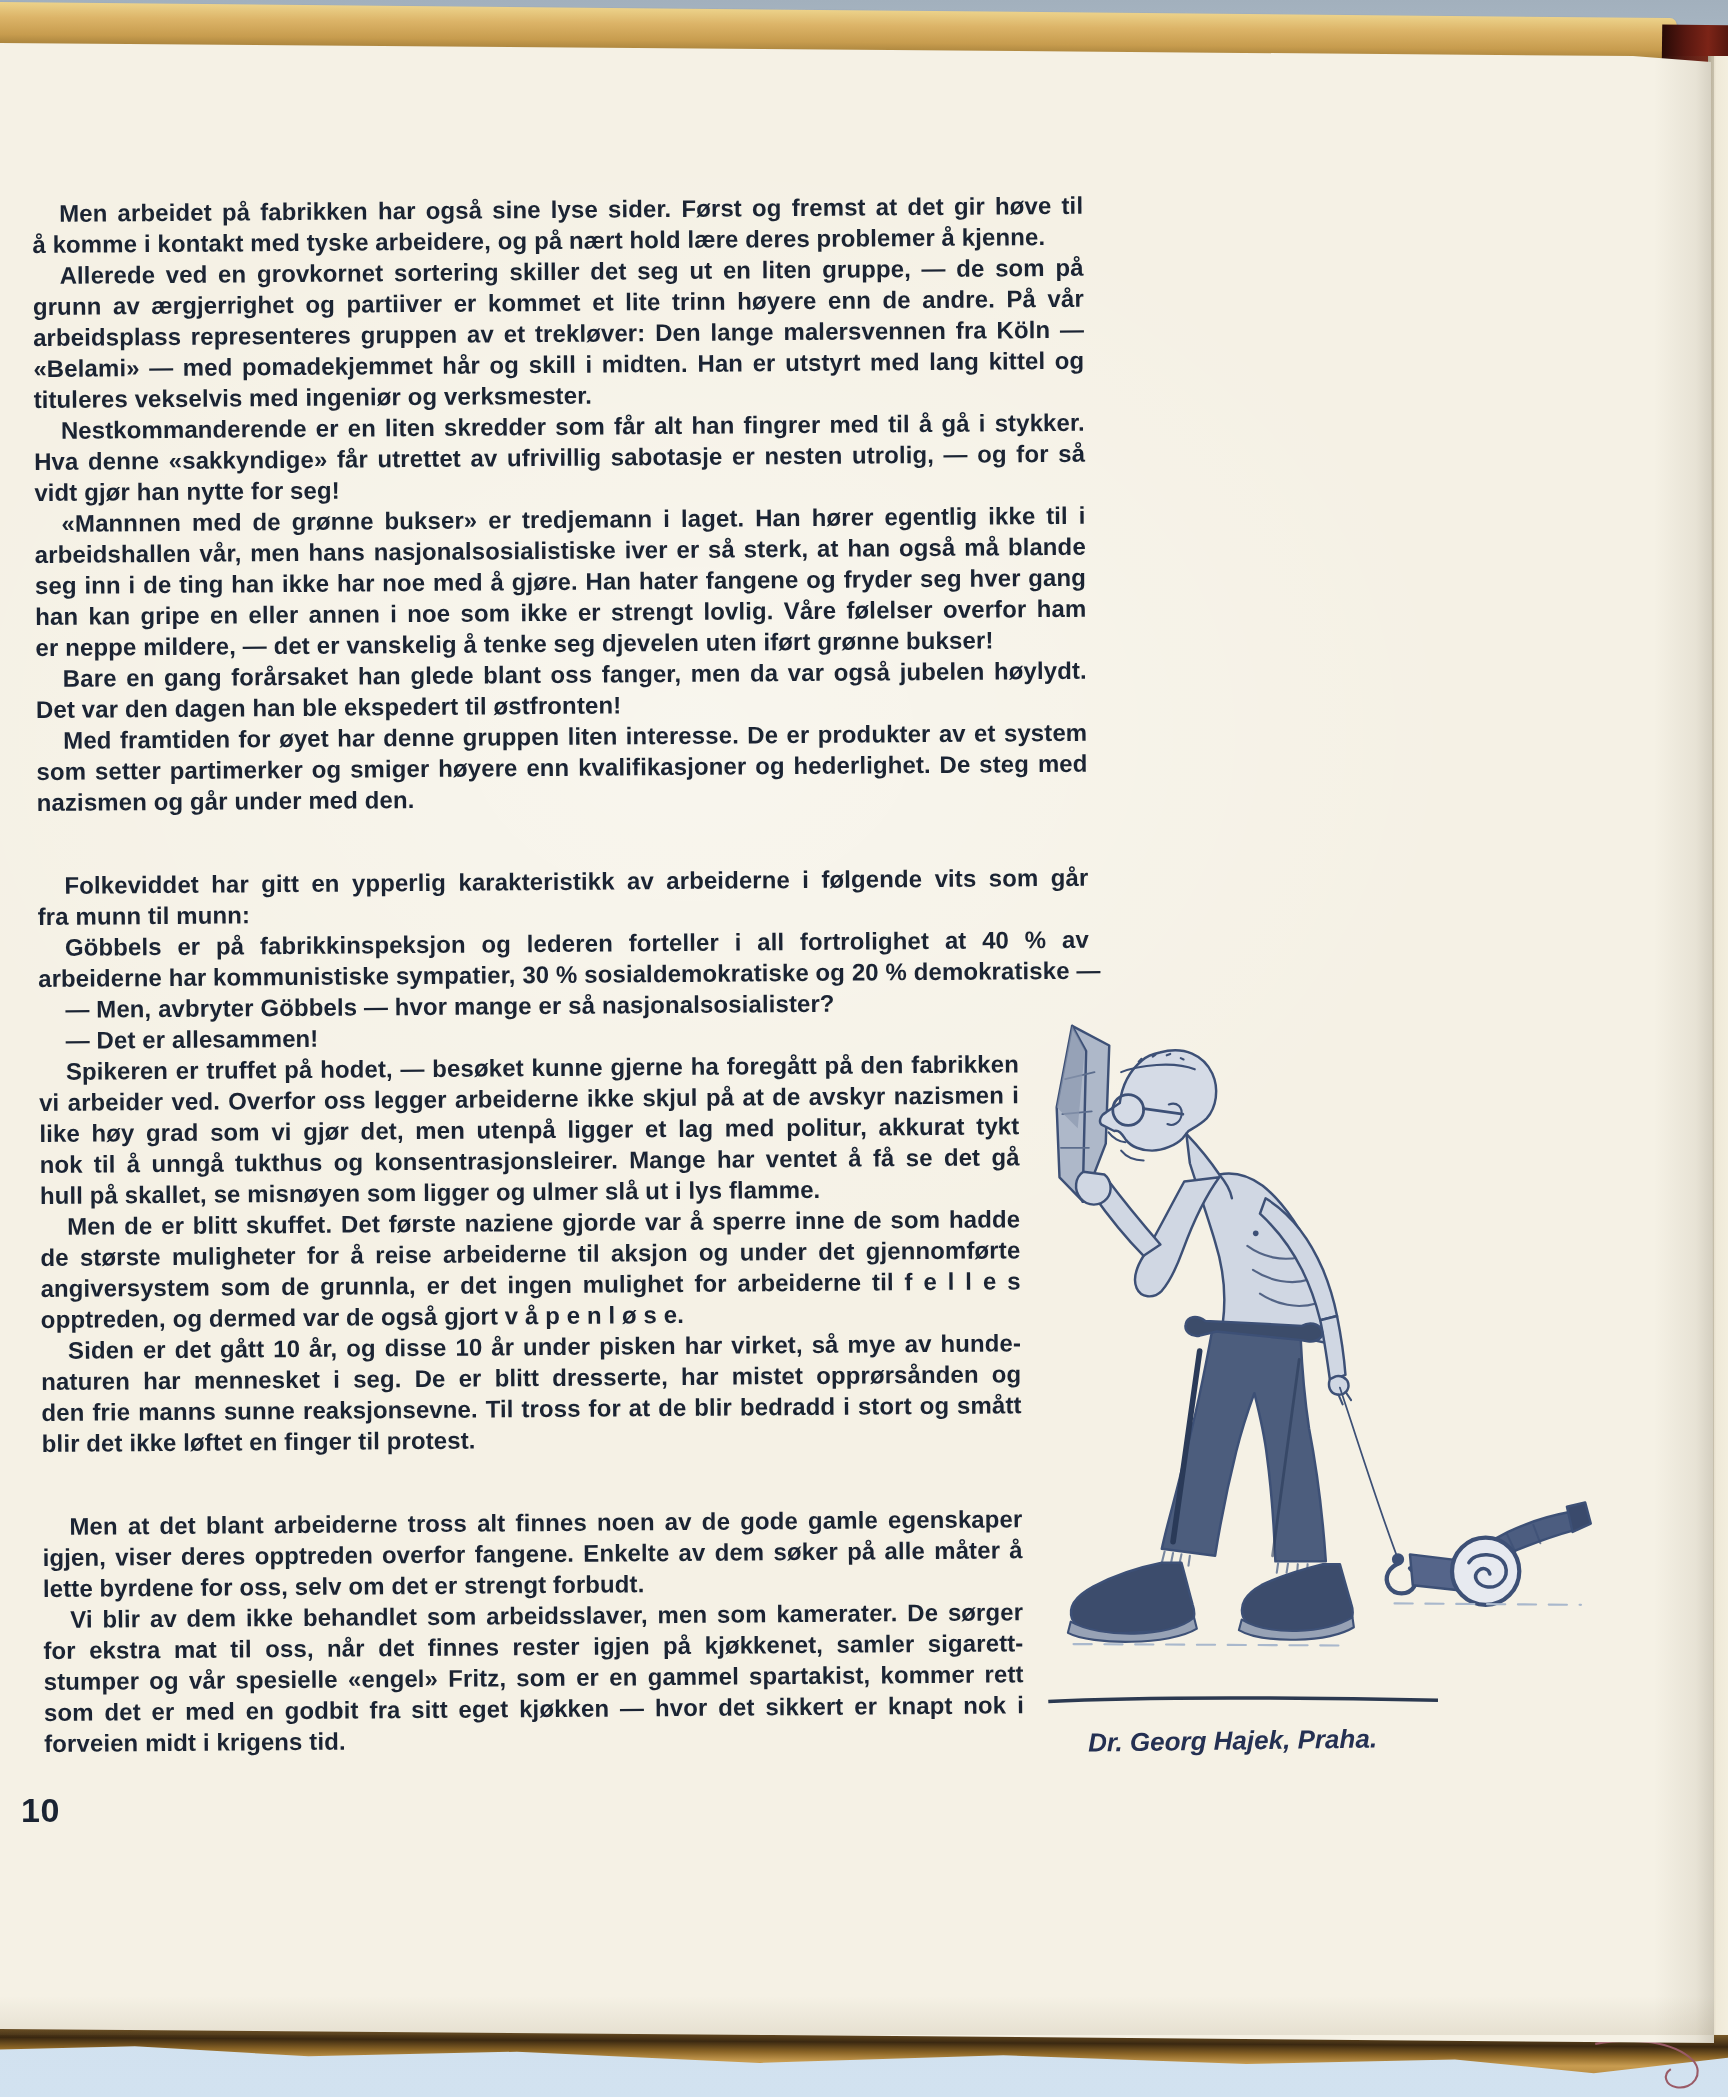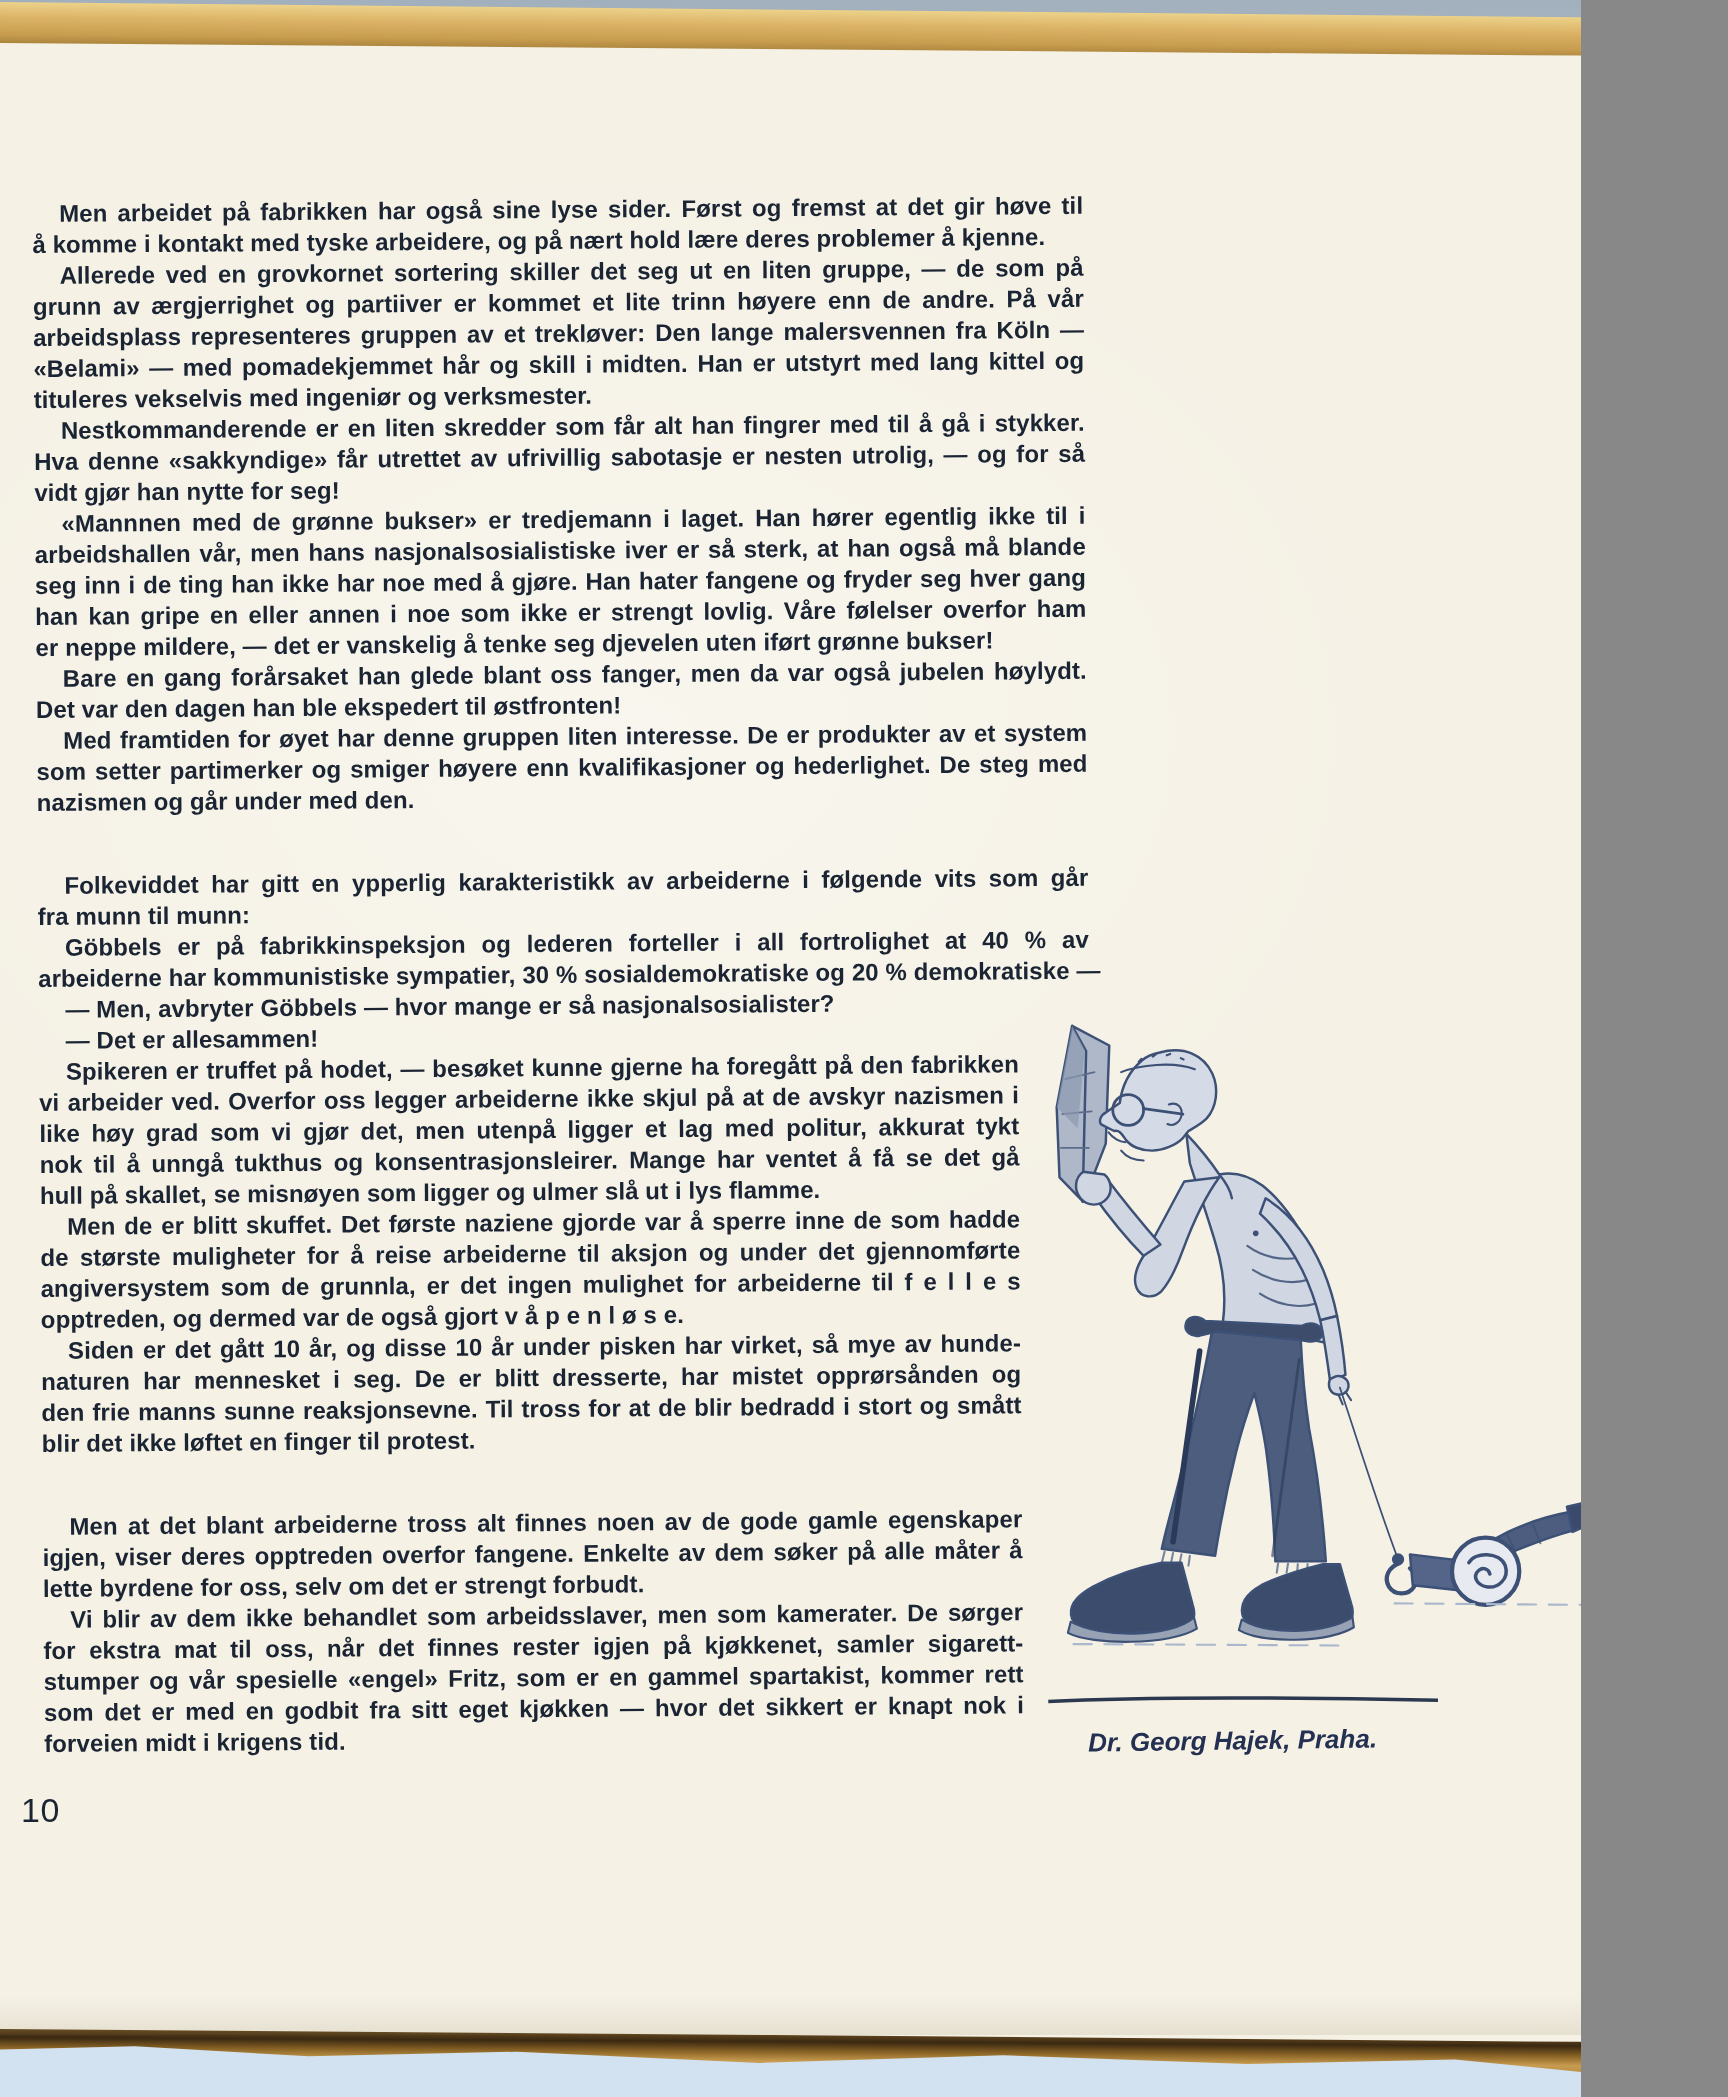--- a/index.html
+++ b/index.html
@@ -7,21 +7,21 @@
     --ink:#1b2433;
     --drawing-ink:#3d5076;
     --cover-tan:#d3a95c;
     --cover-maroon:#5e1711;
     --scanner-bg-top:#a2b0bd;
     --scanner-bg-bottom:#d2e2f0;
   }
   html,body{margin:0;padding:0;}
   body{font-family:"Liberation Sans", sans-serif; background:#888;}
   .canvas{
-    position:relative; width:1581px; height:2097px; overflow:hidden;
+    position:relative; width:1728px; height:2097px; overflow:hidden;
     background:linear-gradient(180deg, var(--scanner-bg-top) 0px, #b4c2cf 126px, #c4d4e2 631px, var(--scanner-bg-bottom) 100%);
   }
   
   .book-top-edge{
     position:absolute; left:-8.4px; top:2.1px; width:1685px; height:43px; z-index:1;
     background:linear-gradient(180deg,#ecd28a 0%,#dcb468 35%,#c79c4e 75%,#a5803a 100%);
     border-radius:2.8px 7px 4.2px 2.8px;
     transform:rotate(0.55deg); transform-origin:left top;
     box-shadow:0 1.4px 2.1px rgba(60,45,20,.45);
   }
@@ -70,21 +70,21 @@
   .para.gap{margin-top:52px;}
   .para.narrow{width:980px;}
   .ln{
     height:31px; white-space:nowrap; overflow:visible;
     text-align:justify; text-align-last:justify;
   }
   .ln.last{text-align-last:left;}
   .ln.first{text-indent:27px;}
   .page-number{
     position:absolute; left:21px; top:1791px; z-index:4;
-    color:var(--ink); font-weight:400; font-size:34px; letter-spacing:0.7px;
+    color:var(--ink); font-weight:700; font-size:34px; letter-spacing:0.7px;
   }
   .caption{
     position:absolute; left:1088px; top:1725px; width:364px; z-index:4;
     color:#243052; font-style:italic; font-weight:700; font-size:26px;
     transform:rotate(-0.8deg);
   }
   .illustration{position:absolute; left:1016px; top:967px; z-index:4;}
 </style>
 </head>
 <body>

